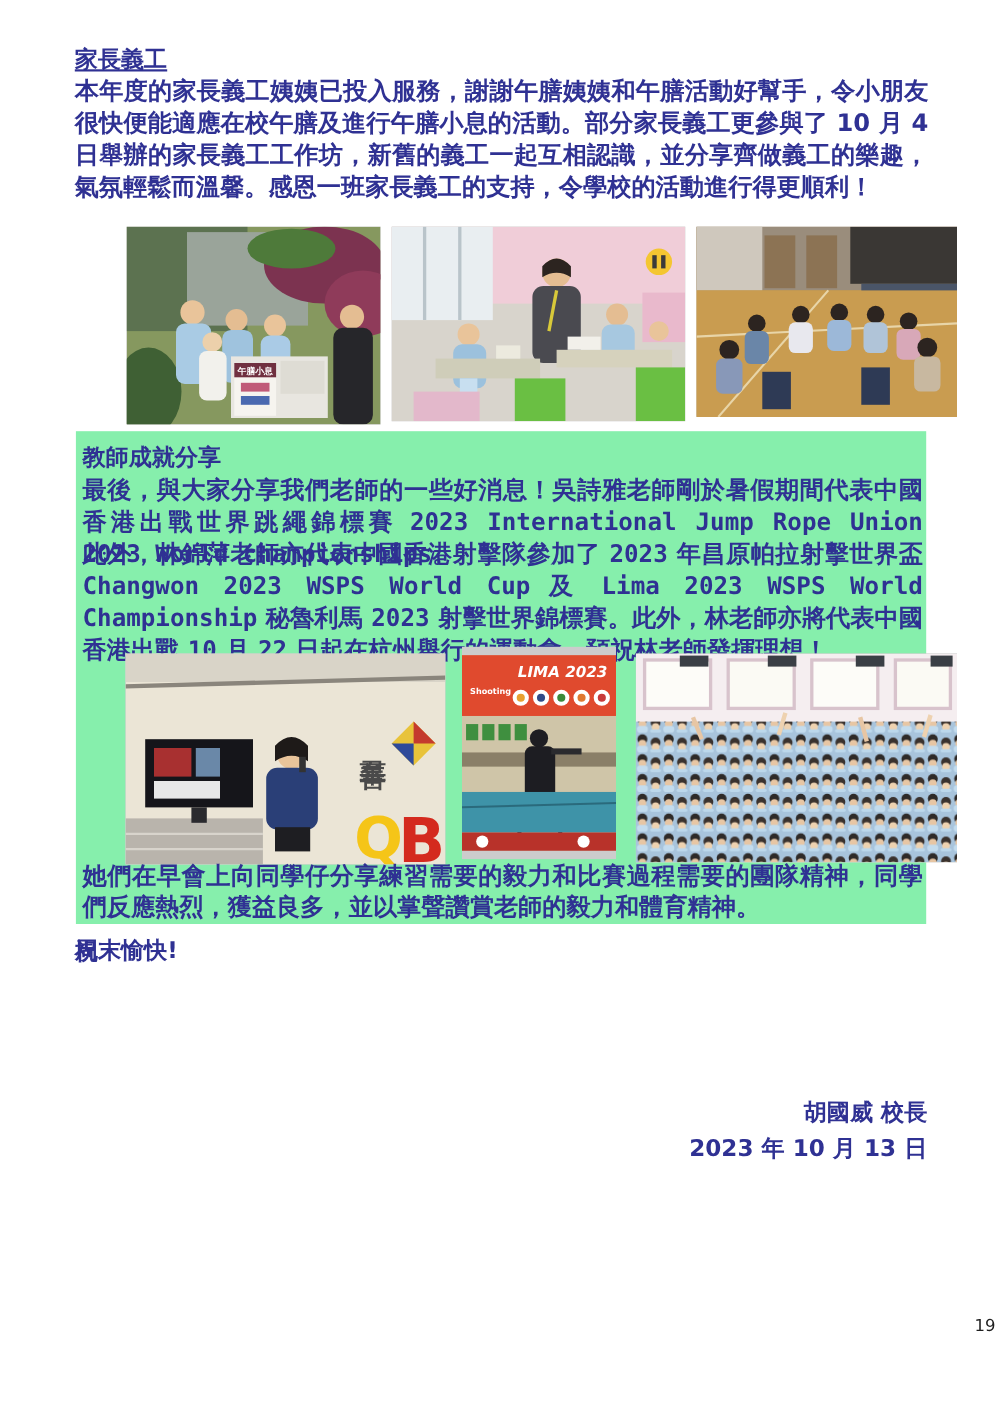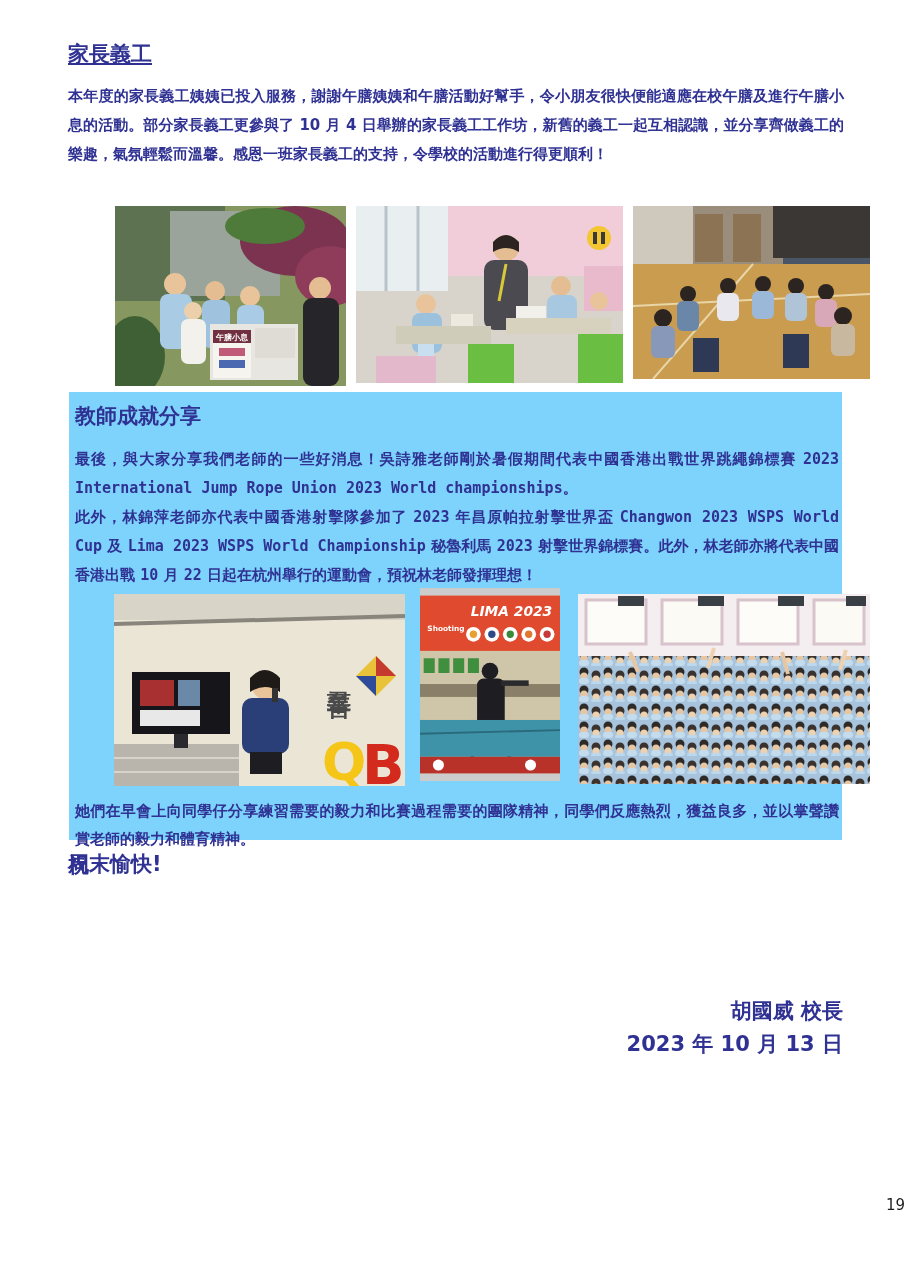--- a/index.html
+++ b/index.html
@@ -1,24 +1,24 @@
 <!DOCTYPE html>
 <html><head>
 <meta charset="utf-8">
 <style>
   html,body{margin:0;padding:0;background:#ffffff;}
   .page{position:relative;width:905px;height:1280px;background:#ffffff;overflow:hidden;
         font-family:"DejaVu Sans",sans-serif;color:#2f3193;font-weight:bold;}
   .abs{position:absolute;margin:0;}
   .heading{font-size:21px;line-height:29px;}
-  .body-text{font-size:15px;line-height:29px;text-align:justify;margin-top:13px;}
+  .body-text{font-size:22px;line-height:29px;text-align:justify;}
   .mono{font-family:"DejaVu Sans Mono",monospace;font-weight:bold;}
   .photo{position:absolute;overflow:hidden;background:#ccc;}
   .photo svg{display:block;width:100%;height:100%;}
-  .bluebox{position:absolute;left:69px;top:392px;width:773px;height:448px;background:#7dd3fc;}
+  .bluebox{position:absolute;left:69px;top:392px;width:773px;height:448px;background:#86efac;}
   .sig{position:absolute;right:62px;top:995px;text-align:right;font-size:21px;line-height:33px;}
   .pagenum{position:absolute;left:0;top:1196px;width:100%;text-align:right;
            font-size:15px;font-weight:normal;color:#1f1f1f;font-family:"DejaVu Sans",sans-serif;}
   .closing{font-size:21px;line-height:29px;}
 </style>
 </head>
 <body>
 
 <div class="page">
 

